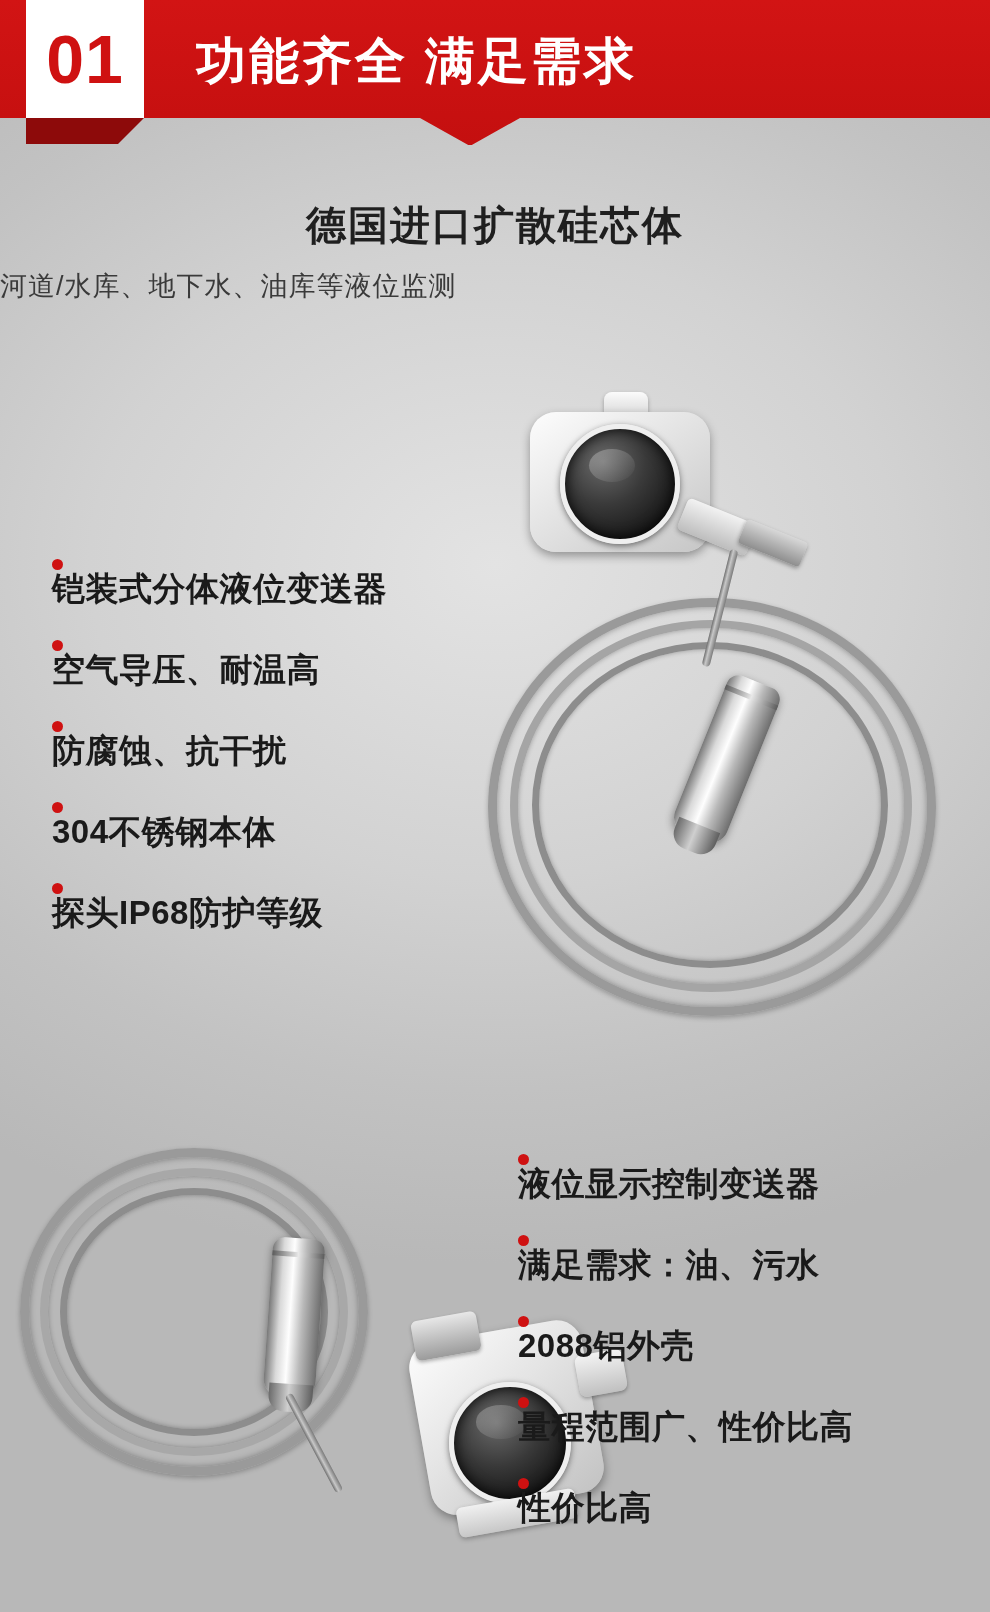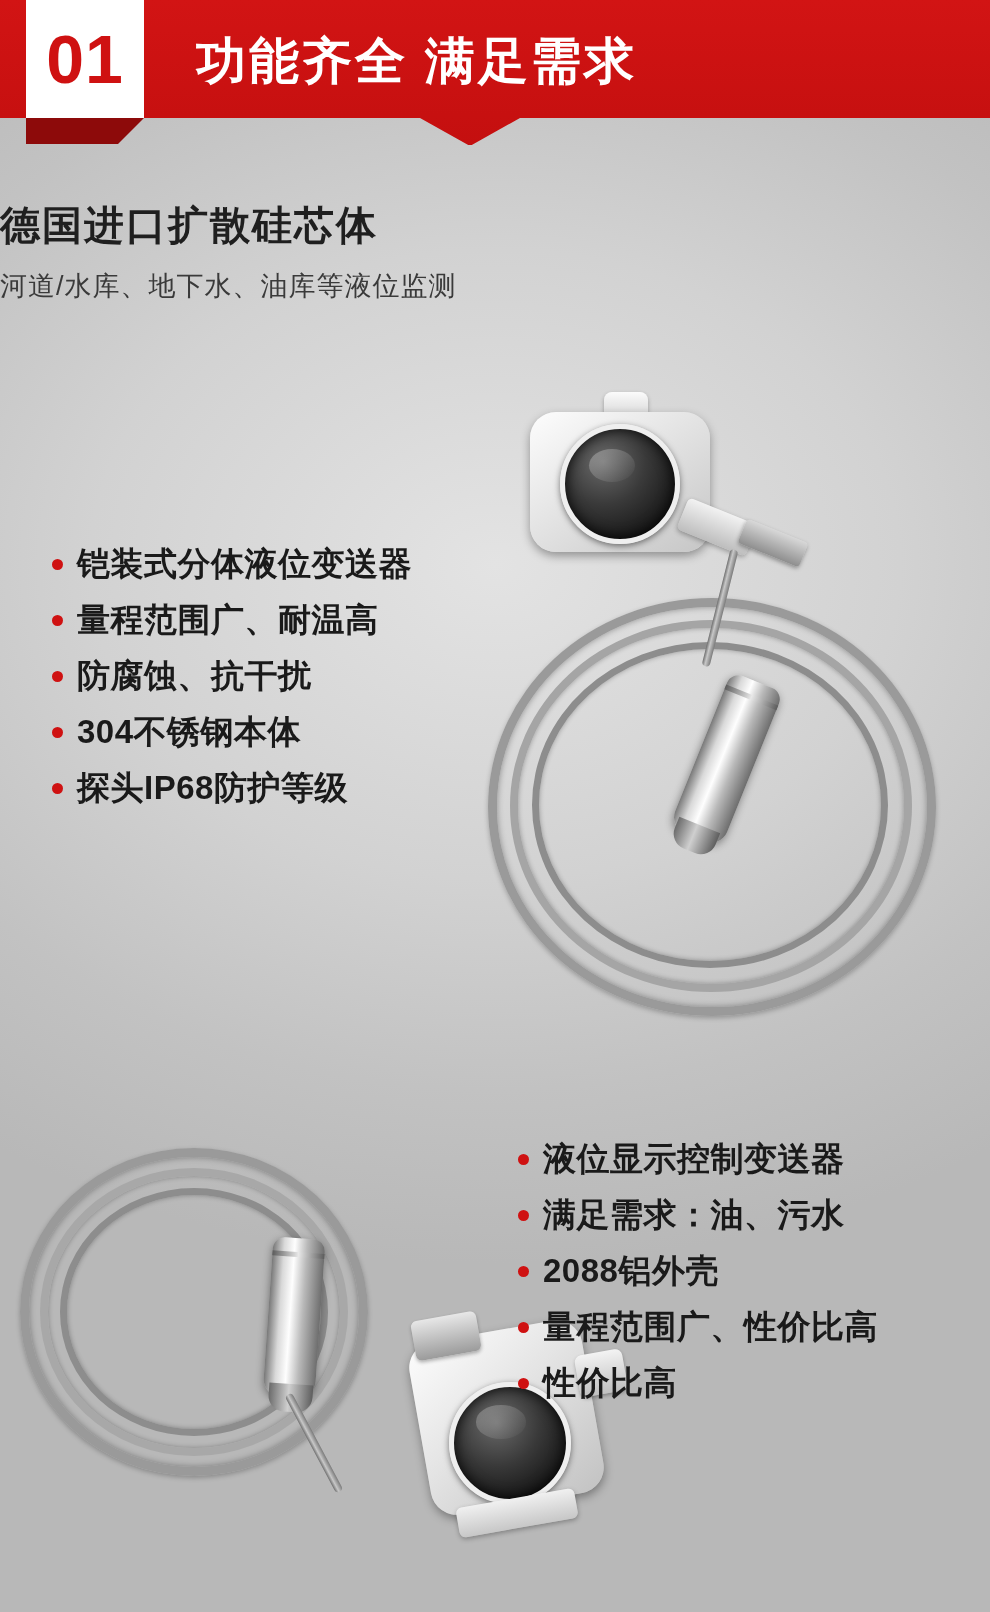--- a/index.html
+++ b/index.html
@@ -84,20 +84,21 @@
     letter-spacing: 3px;
     white-space: nowrap;
   }
 
   
   .subtitle-main {
     position: absolute;
     top: 198px;
     left: 0;
     width: 990px;
+    text-align: center;
     font-size: 40px;
     font-weight: bold;
     color: #1f1f1f;
     letter-spacing: 2px;
   }
   .subtitle-sub {
     position: absolute;
     top: 268px;
     left: 0;
     width: 990px;
@@ -123,20 +124,21 @@
   }
   .bullet-item {
     display: flex;
     align-items: flex-start;
     margin-bottom: 18px;
     font-size: 33px;
     color: #1a1a1a;
     font-weight: bold;
     letter-spacing: 0.5px;
     line-height: 38px;
+    flex-direction: column;
   }
   .bullet-dot {
     width: 11px;
     height: 11px;
     border-radius: 50%;
     background: #cf1111;
     margin-right: 14px;
     margin-top: 14px;
     flex: 0 0 auto;
   }
@@ -436,21 +438,21 @@
 <div class="subtitle-main">德国进口扩散硅芯体</div>
 <div class="subtitle-sub">河道/水库、地下水、油库等液位监测</div>
 
 <div class="bullet-list left">
   <div class="bullet-item">
     <span class="bullet-dot"></span>
     <span>铠装式分体液位变送器</span>
   </div>
   <div class="bullet-item">
     <span class="bullet-dot"></span>
-    <span>量程范围广、耐温高</span>
+    <span>空气导压、耐温高</span>
   </div>
   <div class="bullet-item">
     <span class="bullet-dot"></span>
     <span>防腐蚀、抗干扰</span>
   </div>
   <div class="bullet-item">
     <span class="bullet-dot"></span>
     <span>304不锈钢本体</span>
   </div>
   <div class="bullet-item">

